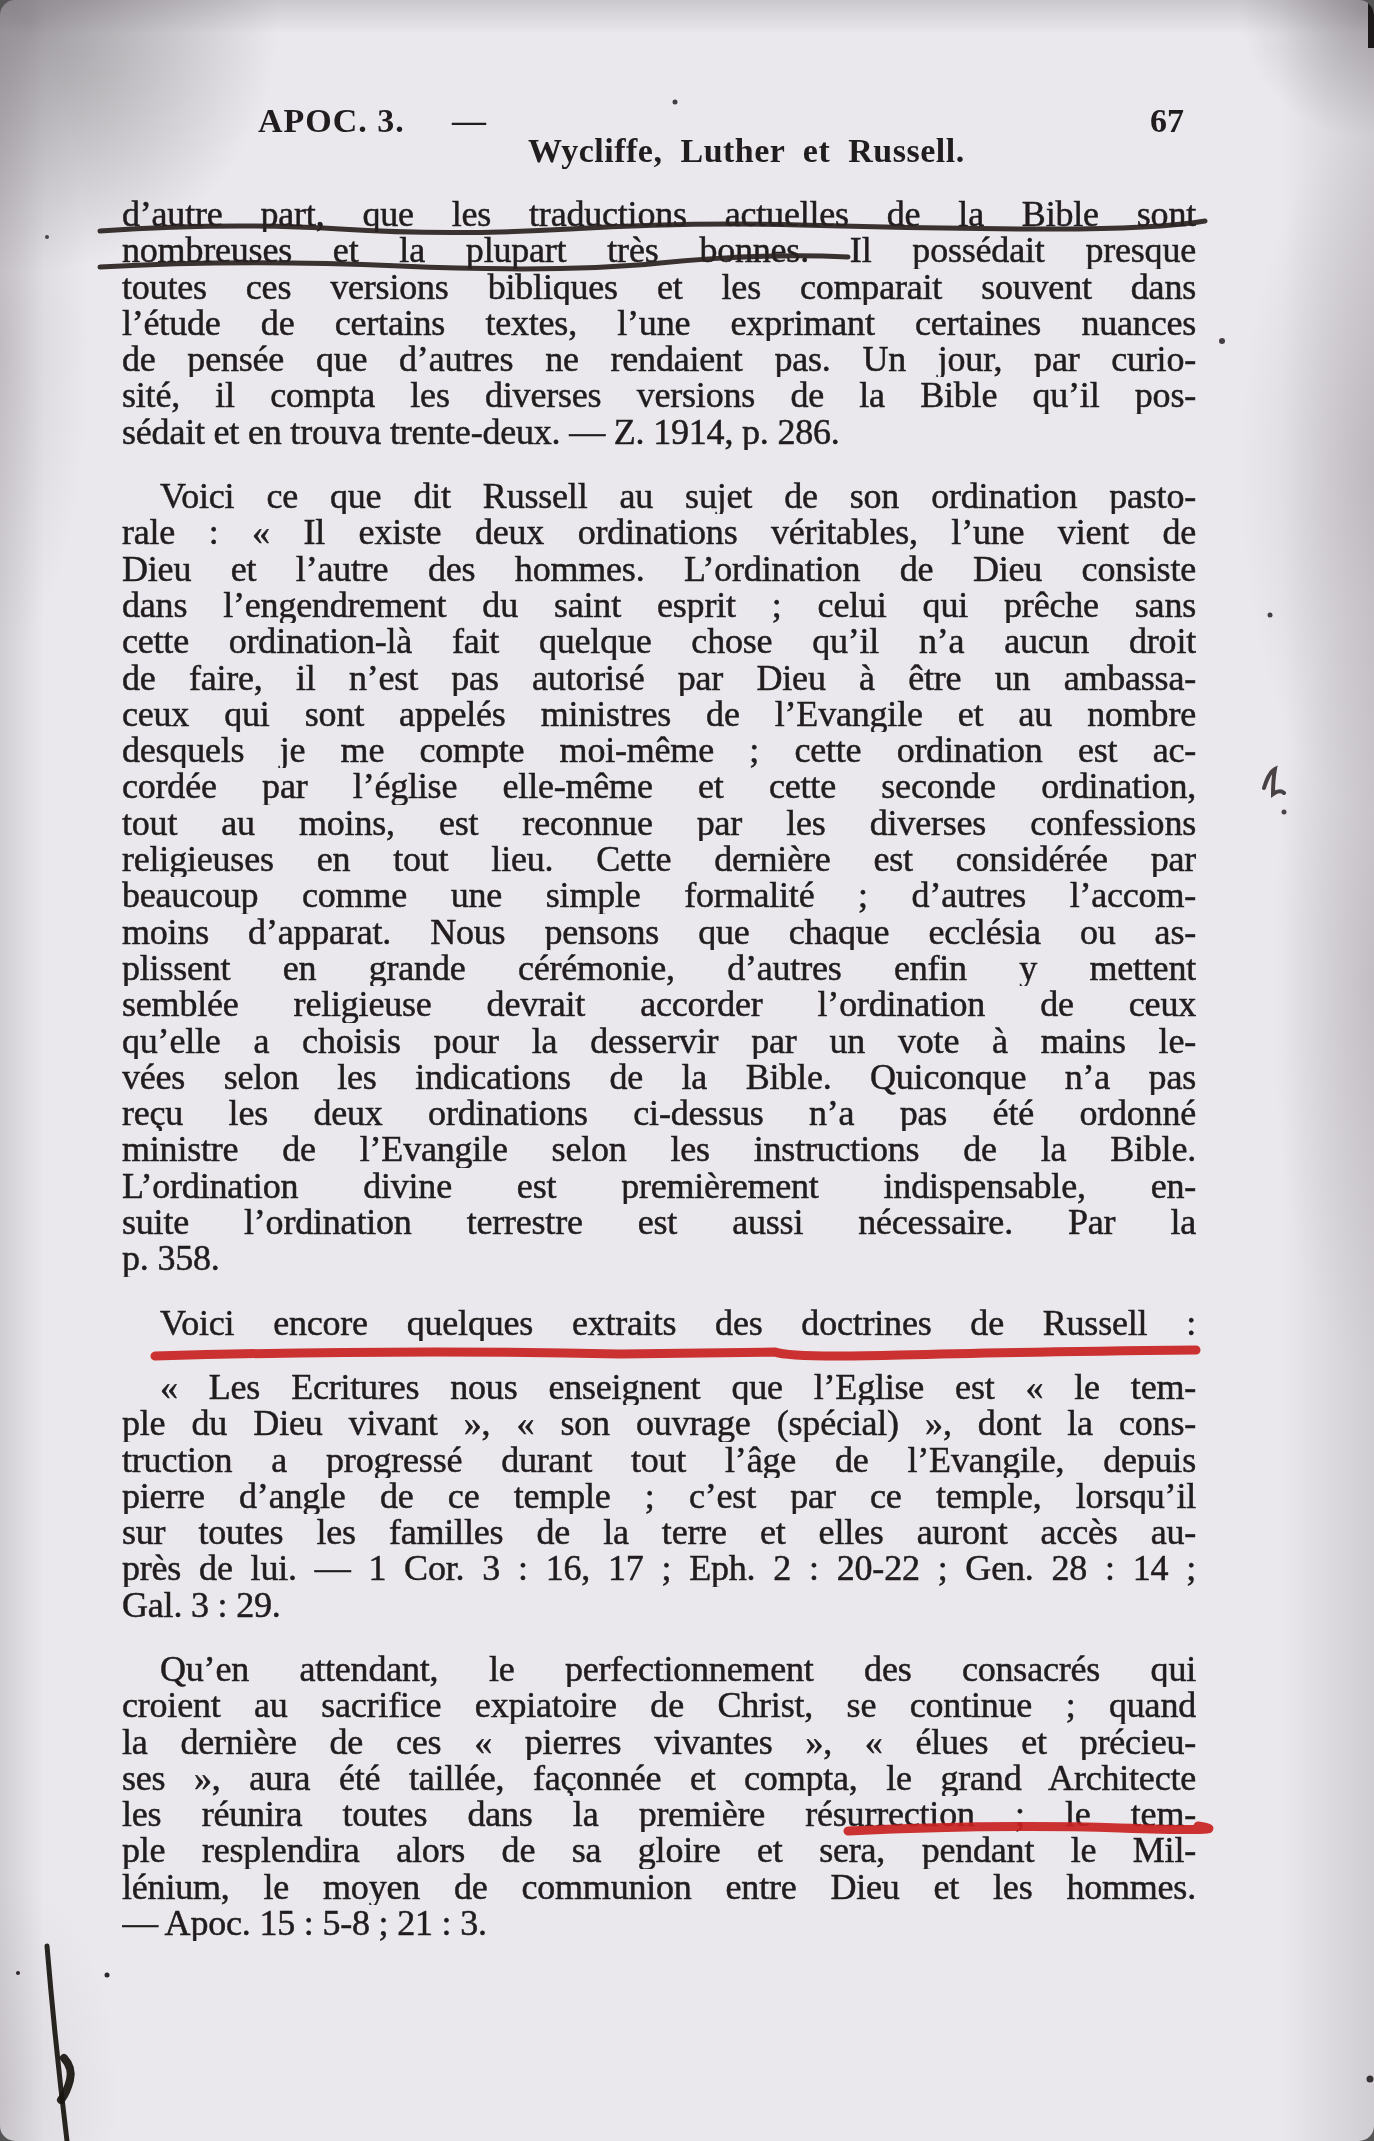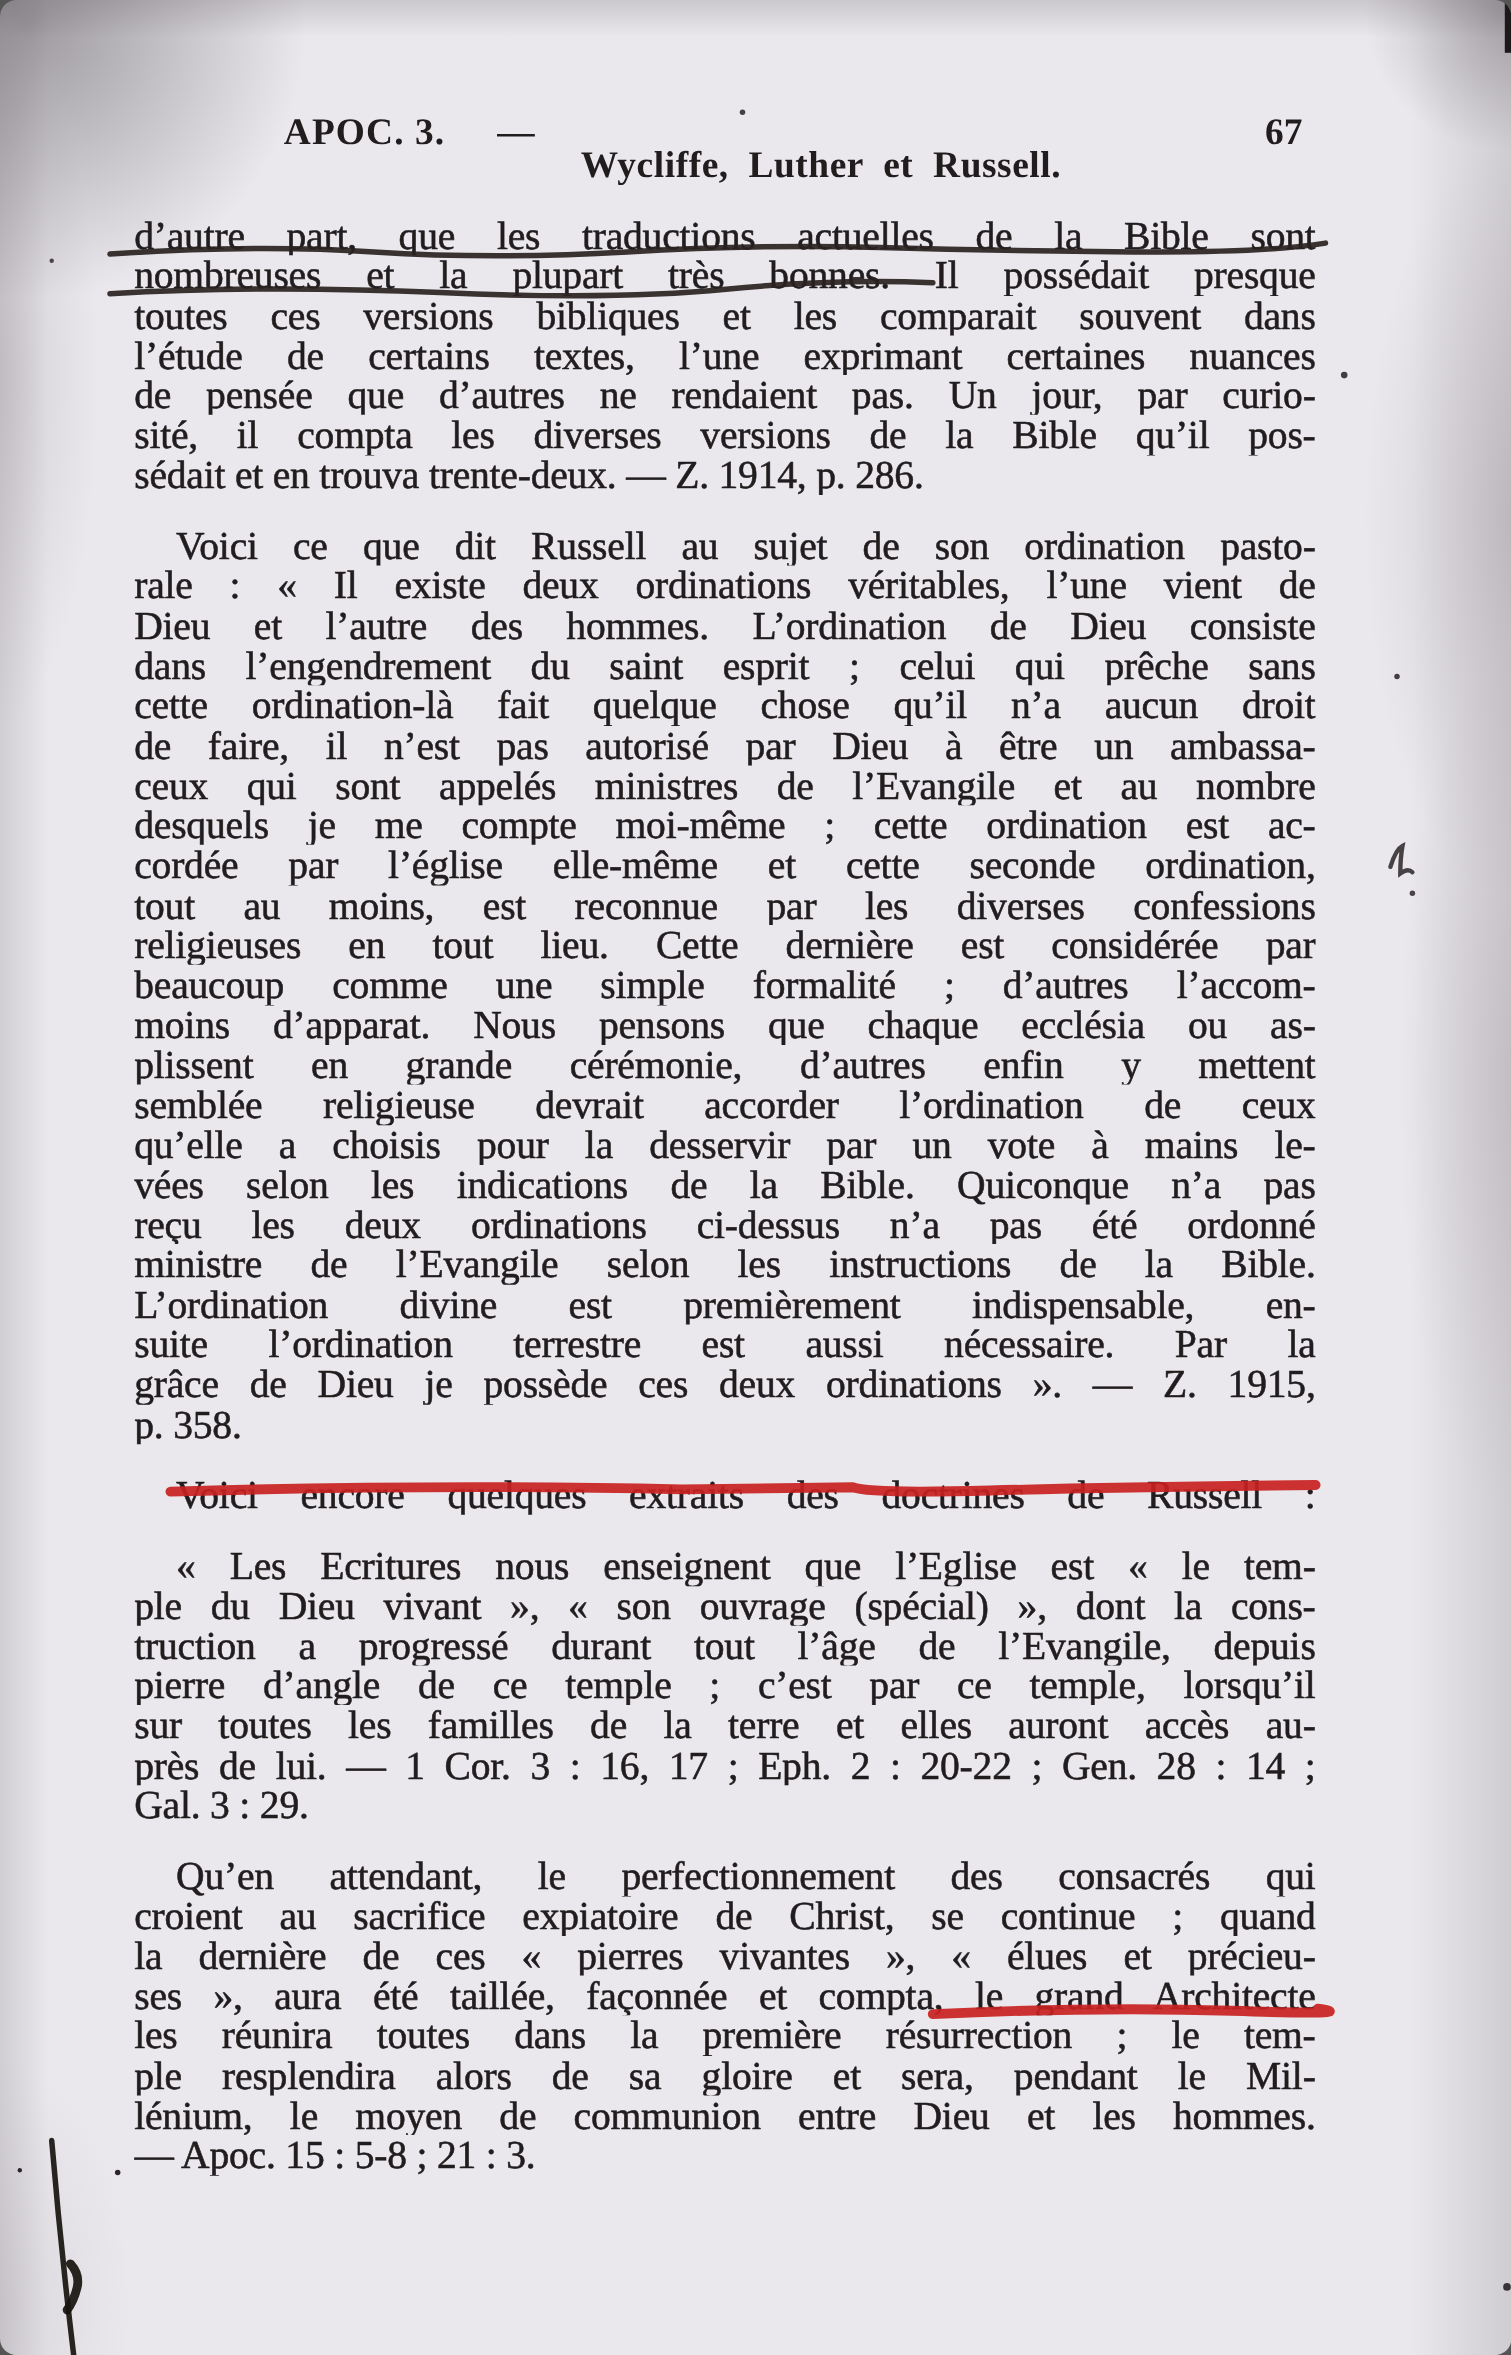--- a/index.html
+++ b/index.html
@@ -70,21 +70,20 @@
       <div class="line j">beaucoup comme une simple formalité ; d’autres l’accom-</div>
       <div class="line j">moins d’apparat. Nous pensons que chaque ecclésia ou as-</div>
       <div class="line j">plissent en grande cérémonie, d’autres enfin y mettent</div>
       <div class="line j">semblée religieuse devrait accorder l’ordination de ceux</div>
       <div class="line j">qu’elle a choisis pour la desservir par un vote à mains le-</div>
       <div class="line j">vées selon les indications de la Bible. Quiconque n’a pas</div>
       <div class="line j">reçu les deux ordinations ci-dessus n’a pas été ordonné</div>
       <div class="line j">ministre de l’Evangile selon les instructions de la Bible.</div>
       <div class="line j">L’ordination divine est premièrement indispensable, en-</div>
       <div class="line j">suite l’ordination terrestre est aussi nécessaire. Par la</div>
-      <div class="line j">grâce de Dieu je possède ces deux ordinations ». — Z. 1915,</div>
       <div class="line">p. 358.</div>
       <div class="line j ind">Voici encore quelques extraits des doctrines de Russell :</div>
       <div class="line j ind">« Les Ecritures nous enseignent que l’Eglise est « le tem-</div>
       <div class="line j">ple du Dieu vivant », « son ouvrage (spécial) », dont la cons-</div>
       <div class="line j">truction a progressé durant tout l’âge de l’Evangile, depuis</div>
       <div class="line j">pierre d’angle de ce temple ; c’est par ce temple, lorsqu’il</div>
       <div class="line j">sur toutes les familles de la terre et elles auront accès au-</div>
       <div class="line j">près de lui. — 1 Cor. 3 : 16, 17 ; Eph. 2 : 20-22 ; Gen. 28 : 14 ;</div>
       <div class="line">Gal. 3 : 29.</div>
       <div class="line j ind">Qu’en attendant, le perfectionnement des consacrés qui</div>

